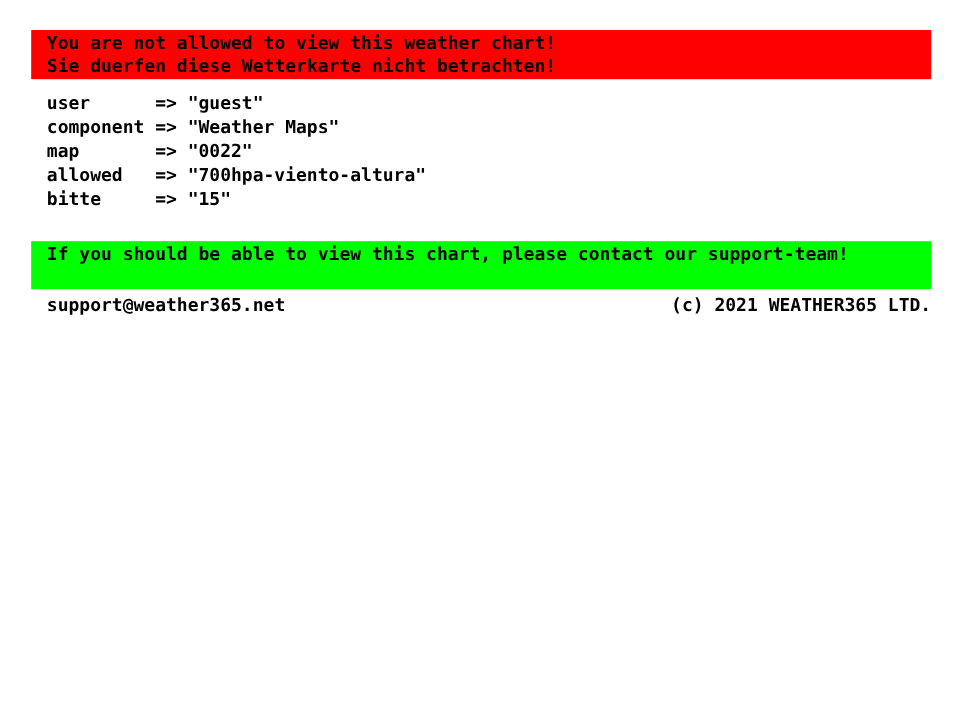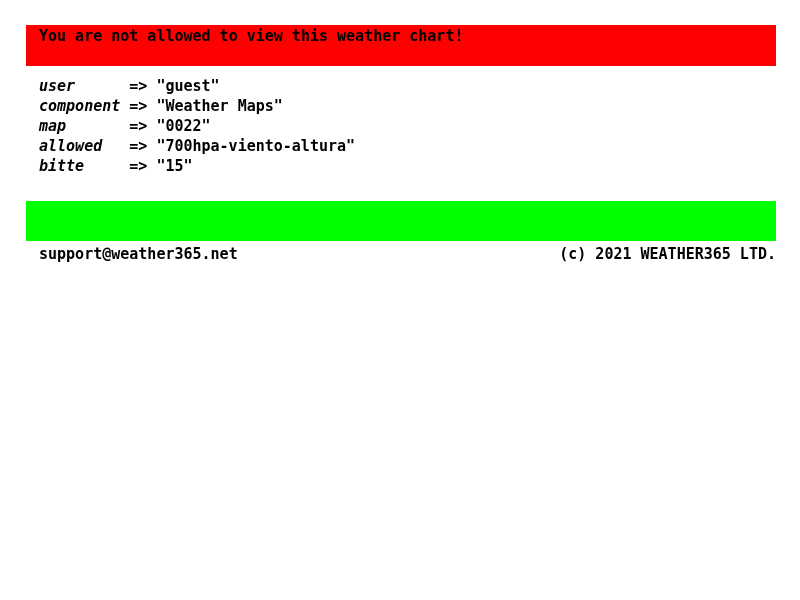--- a/index.html
+++ b/index.html
@@ -43,21 +43,20 @@
     left: 39px;
     top: 76px;
     line-height: 20px;
   }
   .kv-row {
     white-space: pre;
   }
   .kv-key {
     display: inline-block;
     width: 10ch;
-    font-style: italic;
   }
   .kv-val {
     margin-left: 1ch;
   }
   #footer-line {
     position: absolute;
     left: 39px;
     top: 245px;
     width: 737px;
     display: flex;
@@ -65,29 +64,31 @@
     line-height: 19px;
     white-space: pre;
     text-align: right;
   }
 </style>
 </head>
 <body>
 
 <div class="banner" id="banner-error">
   <div>You are not allowed to view this weather chart!</div>
+  <div>Sie duerfen diese Wetterkarte nicht betrachten!</div>
 </div>
 
 <div id="kv-block">
   <div class="kv-row"><span class="kv-key">user</span><span class="kv-arrow">=&gt;</span><span class="kv-val">"guest"</span></div>
   <div class="kv-row"><span class="kv-key">component</span><span class="kv-arrow">=&gt;</span><span class="kv-val">"Weather Maps"</span></div>
   <div class="kv-row"><span class="kv-key">map</span><span class="kv-arrow">=&gt;</span><span class="kv-val">"0022"</span></div>
   <div class="kv-row"><span class="kv-key">allowed</span><span class="kv-arrow">=&gt;</span><span class="kv-val">"700hpa-viento-altura"</span></div>
   <div class="kv-row"><span class="kv-key">bitte</span><span class="kv-arrow">=&gt;</span><span class="kv-val">"15"</span></div>
 </div>
 
 <div class="banner" id="banner-info">
+  <div>If you should be able to view this chart, please contact our support-team!</div>
 </div>
 
 <div id="footer-line">
   <span>support@weather365.net</span>
   <span>(c) 2021 WEATHER365 LTD.</span>
 </div>
 
 </body></html>

